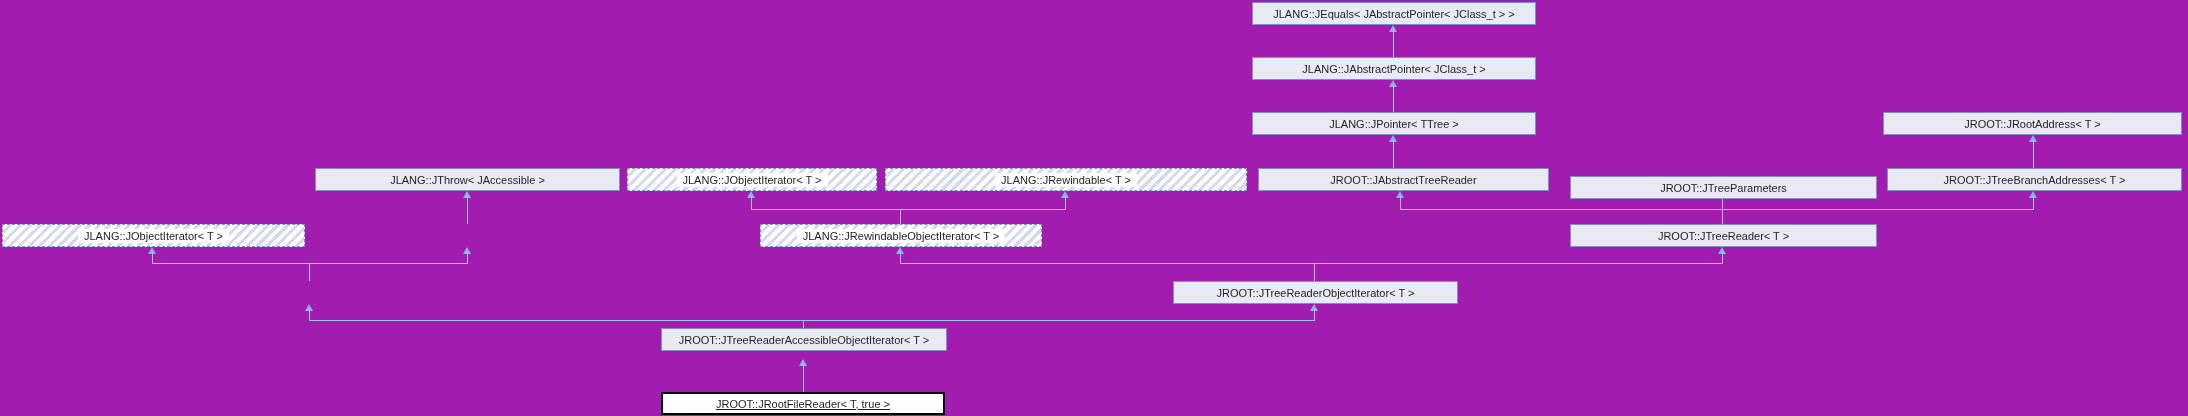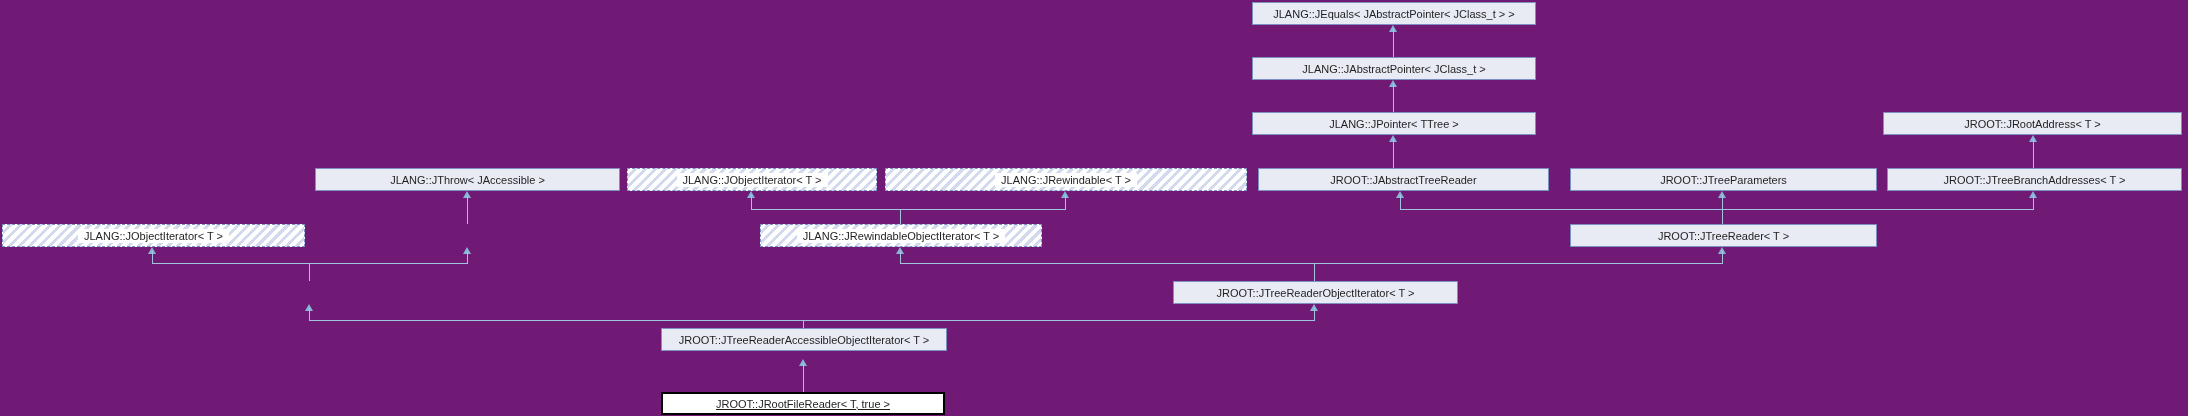--- a/index.html
+++ b/index.html
@@ -1,20 +1,20 @@
 <!DOCTYPE html>
 <html><head>
 <meta charset="utf-8">
 <style>
   html,body{margin:0;padding:0;background:#ffffff;}
   #canvas{
     position:relative;
     width:2188px;
     height:416px;
-    background:#701a75;
+    background:#a21caf;
     font-family:"Liberation Sans","DejaVu Sans",sans-serif;
     overflow:hidden;
   }
   .node{
     position:absolute;
     height:21px;
     display:flex;
     align-items:center;
     justify-content:center;
     font-size:11px;
@@ -136,21 +136,21 @@
   </div>
   <div class="node tpl" style="left:627px;top:168px;width:248px">
     <span class="lbl">JLANG::JObjectIterator&lt; T &gt;</span>
   </div>
   <div class="node solid" style="left:1258px;top:168px;width:289px">
     <span class="lbl">JROOT::JAbstractTreeReader</span>
   </div>
   <div class="node tpl" style="left:885px;top:168px;width:360px">
     <span class="lbl">JLANG::JRewindable&lt; T &gt;</span>
   </div>
-  <div class="node solid" style="left:1570px;top:168px;width:305px">
+  <div class="node solid" style="left:1570px;top:176px;width:305px">
     <span class="lbl">JROOT::JTreeParameters</span>
   </div>
   <div class="node solid" style="left:1887px;top:168px;width:293px">
     <span class="lbl">JROOT::JTreeBranchAddresses&lt; T &gt;</span>
   </div>
 
   <div class="node tpl" style="left:2px;top:224px;width:301px">
     <span class="lbl">JLANG::JObjectIterator&lt; T &gt;</span>
   </div>
   <div class="node solid" style="left:1570px;top:224px;width:305px">

